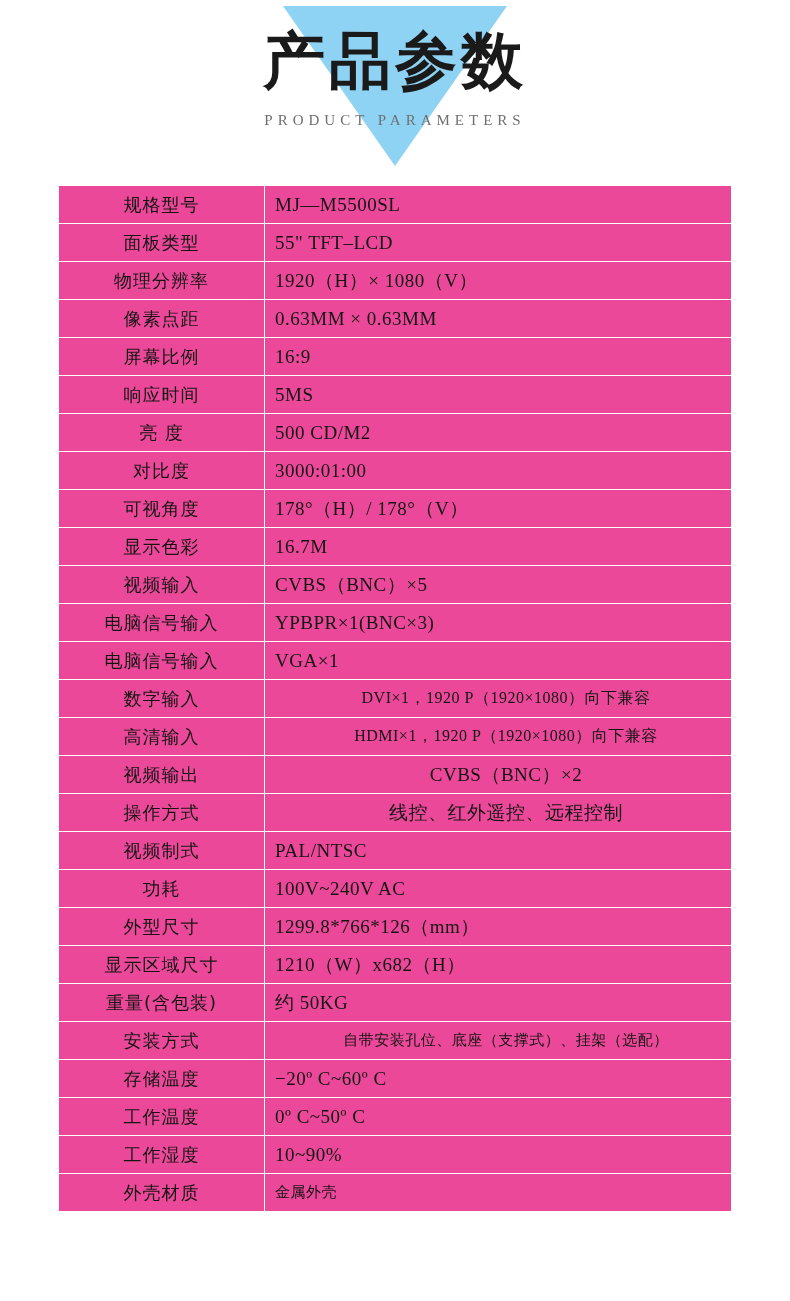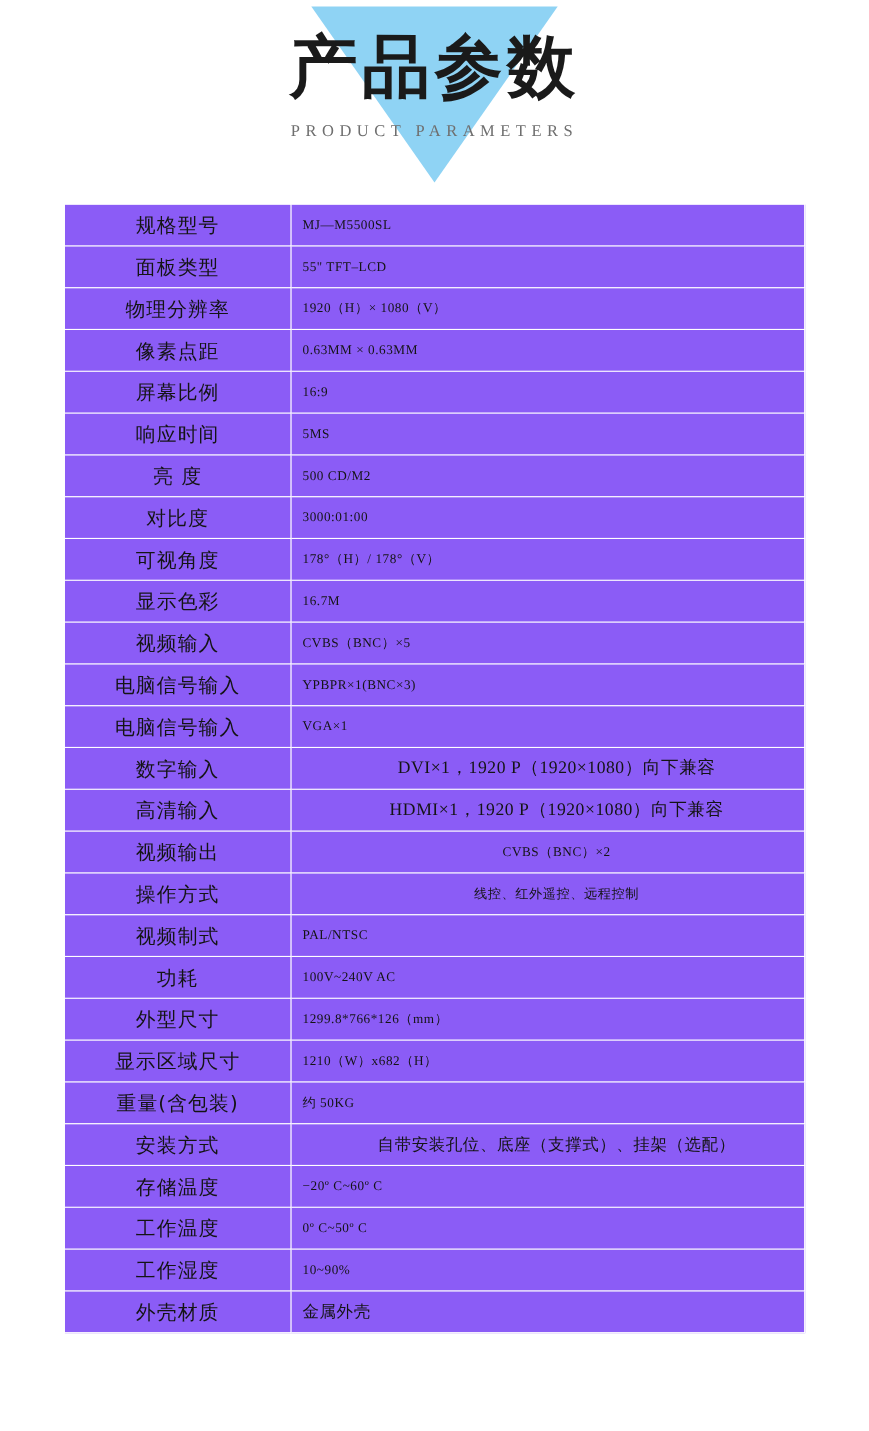--- a/index.html
+++ b/index.html
@@ -65,36 +65,36 @@
     margin: 0 auto;
     border-collapse: collapse;
     width: 674px;
     table-layout: fixed;
   }
   .spec-table tr {
     height: 38px;
   }
   .spec-table td {
     border: 1px solid #ffffff;
-    background: #8b5cf6;
+    background: #ec4899;
     padding: 0;
     vertical-align: middle;
   }
   td.label {
     width: 205px;
     text-align: center;
     font-family: "DejaVu Sans", sans-serif;
     font-size: 18px;
     color: #141414;
     letter-spacing: 1px;
   }
   td.value {
     padding-left: 10px;
     font-family: "Liberation Serif", serif;
-    font-size: 12px;
+    font-size: 19px;
     color: #141414;
     letter-spacing: 0.5px;
     white-space: nowrap;
   }
   td.value.center {
     text-align: center;
     padding-left: 16px;
   }
   td.value.small {
     font-size: 15px;

